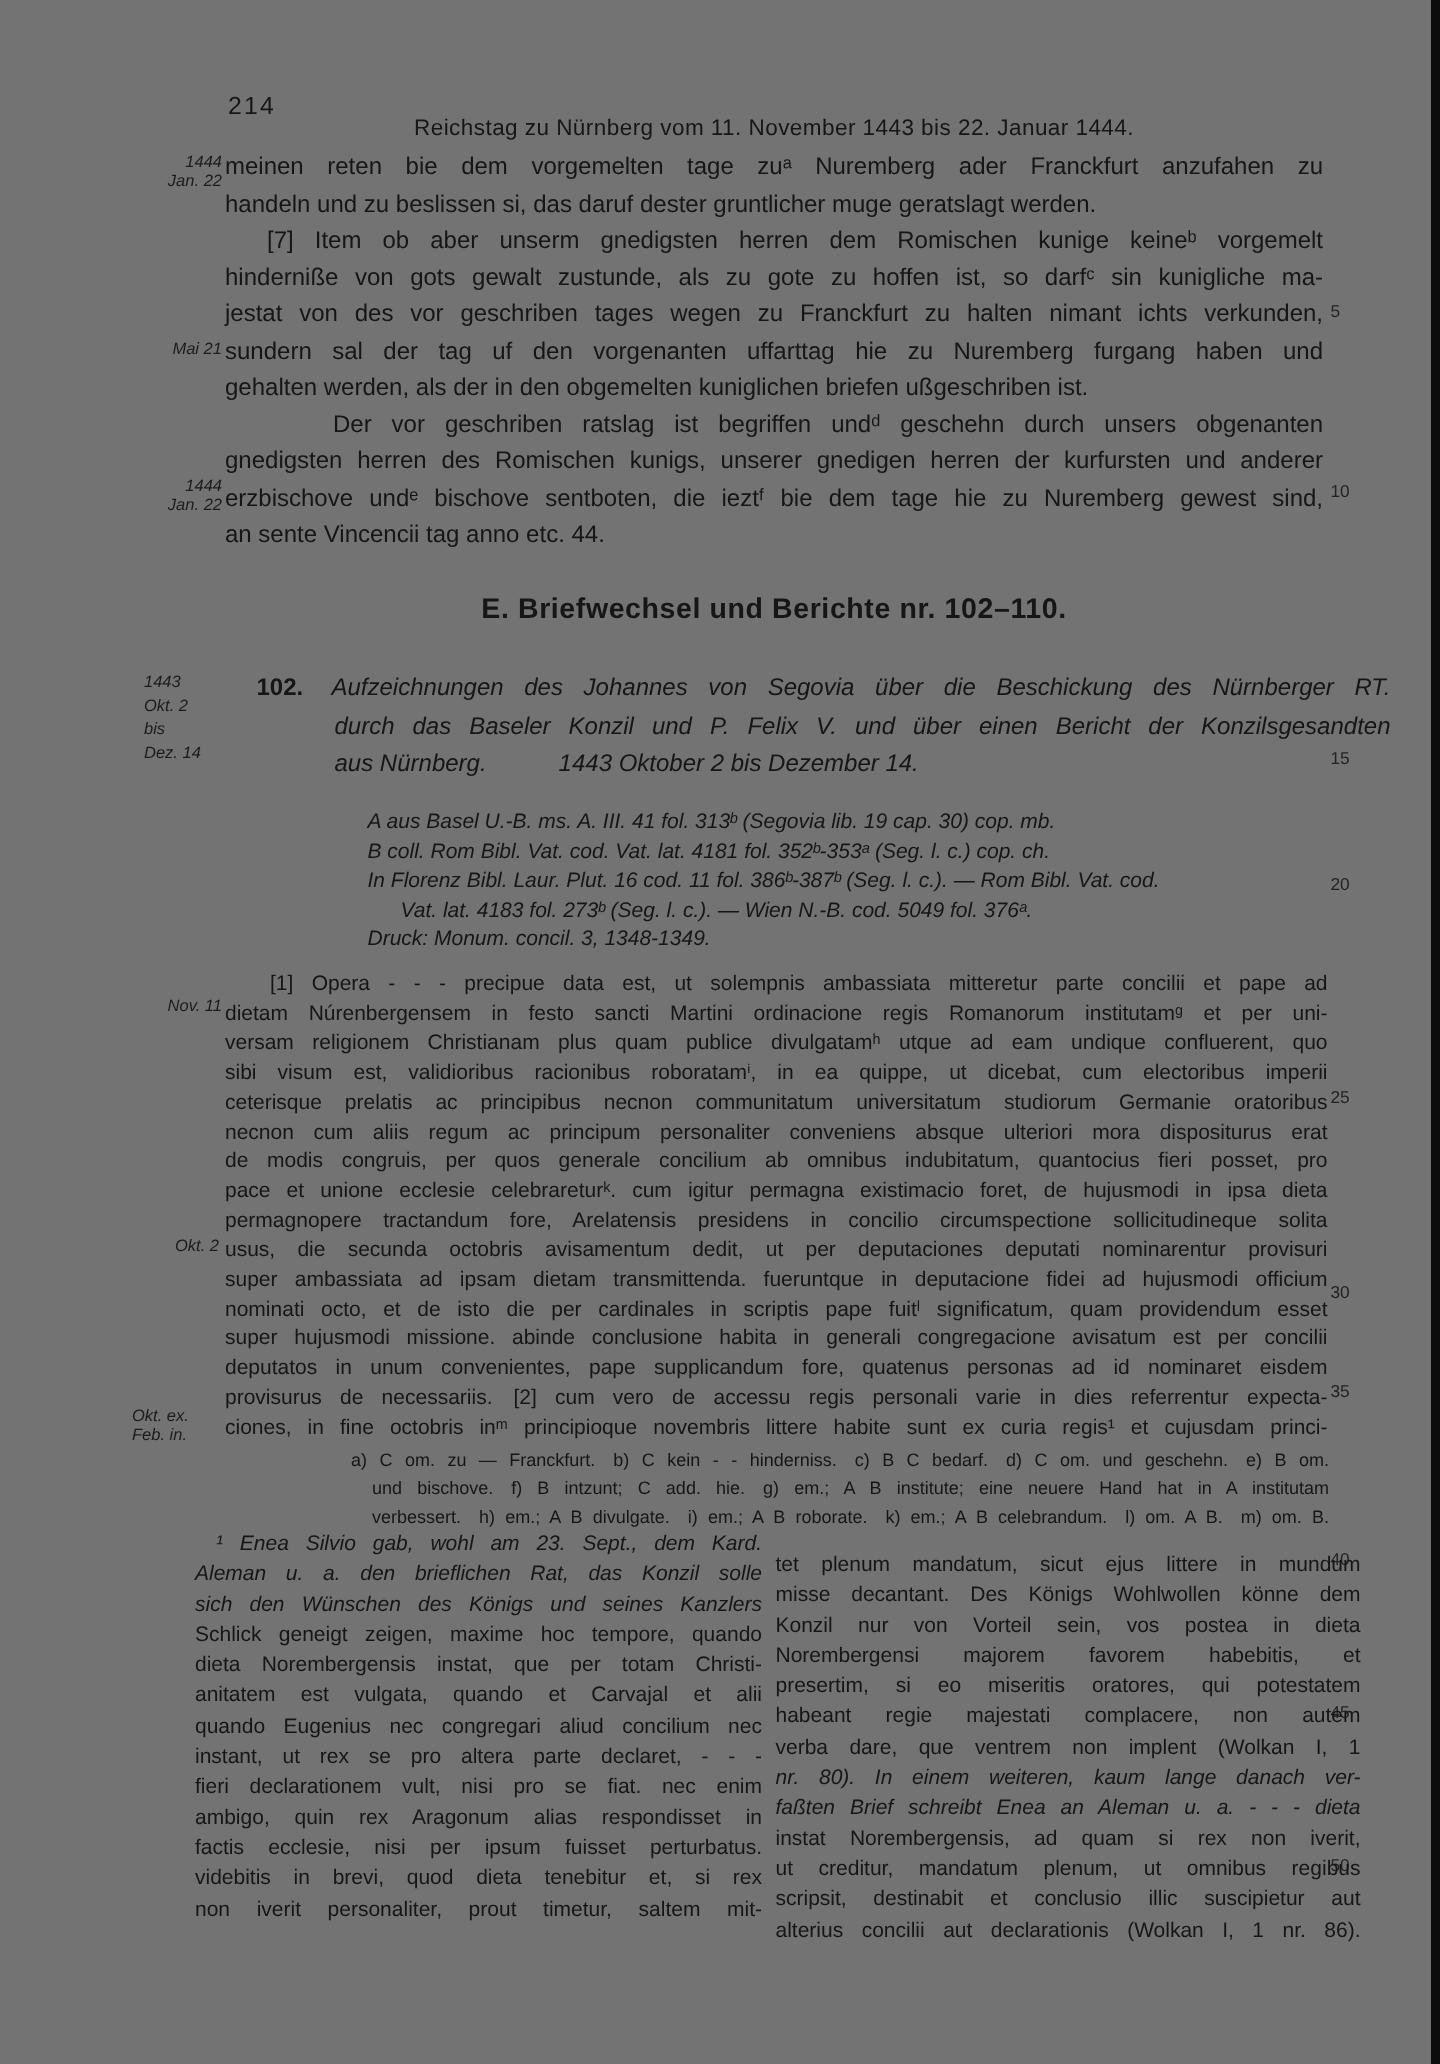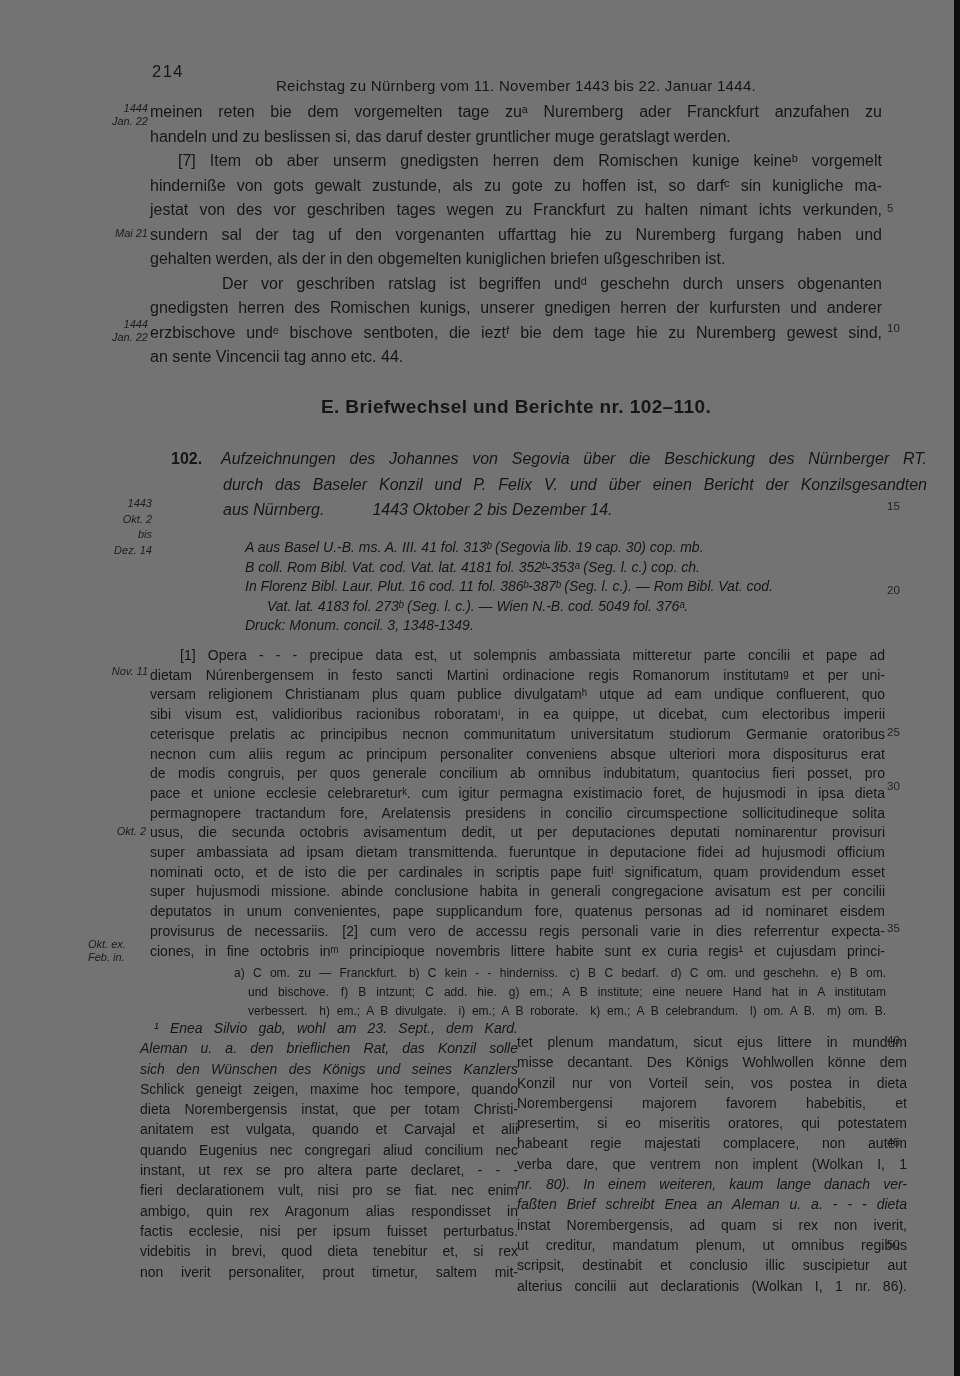--- a/index.html
+++ b/index.html
@@ -35,29 +35,29 @@
   #sources { top:538px; left:245px; width:645px; font-size:14px; line-height:19.6px; font-style:italic; }
   #sources .tl { text-align:center; text-align-last:left; }
   #sources .tl:nth-child(4) { text-indent:22px; }
 
   #latin { top:646px; left:150px; width:735px; font-size:14px; line-height:19.7px; }
   #latin .tl:nth-child(1) { text-indent:30px; }
 
   #apparatus { top:964px; left:234px; width:652px; font-size:12px; line-height:19px; }
   #apparatus .tl:nth-child(n+2) { text-indent:14px; }
 
-  #fn-left  { top:1018px; left:130px; width:378px; font-size:14px; line-height:20.3px;margin-left:10px; }
+  #fn-left  { top:1018px; left:130px; width:378px; font-size:14px; line-height:20.3px; }
   #fn-left .tl:nth-child(-n+3) { font-style:italic; }
   #fn-left .tl:nth-child(1) { text-indent:14px; }
   #fn-right { top:1032px; left:517px; width:390px; font-size:14px; line-height:20.3px; }
   #fn-right .tl:nth-child(8), #fn-right .tl:nth-child(9) { font-style:italic; }
 
   .margin-note { position:absolute; font-style:italic; font-size:11px; line-height:13px; color:#1c1c1c; }
   .margin-note.c4 { line-height:15.5px; }
-  .ra { text-align:right; } .ce { text-align:right;margin-top:48px; }
+  .ra { text-align:right; } .ce { text-align:left; }
 
   .ln { position:absolute; left:887px; width:26px; font-size:11.5px; color:#222; }
 </style>
 </head>
 <body>
 
 <div class="page">
   <div class="edge"></div>
 
   <span class="pgnum">214</span>
@@ -83,21 +83,21 @@
   <div class="margin-note" style="top:938px; left:88px; width:62px;">
       <div class="tl">Okt. ex.</div>
       <div class="tl">Feb. in.</div>
     </div>
 
   <span class="ln" style="top:202px;">5</span>
   <span class="ln" style="top:322px;">10</span>
   <span class="ln" style="top:500px;">15</span>
   <span class="ln" style="top:584px;">20</span>
   <span class="ln" style="top:726px;">25</span>
-  <span class="ln" style="top:780px;">30</span>
+  <span class="ln" style="top:856px;">30</span>
   <span class="ln" style="top:922px;">35</span>
   <span class="ln" style="top:1034px;">40</span>
   <span class="ln" style="top:1136px;">45</span>
   <span class="ln" style="top:1238px;">50</span>
 
   <div id="entry101" class="block">
       <div class="tl">meinen reten bie dem vorgemelten tage zuᵃ Nuremberg ader Franckfurt anzufahen zu</div>
       <div class="tl">handeln und zu beslissen si, das daruf dester gruntlicher muge geratslagt werden.</div>
       <div class="tl">[7] Item ob aber unserm gnedigsten herren dem Romischen kunige keineᵇ vorgemelt</div>
       <div class="tl">hinderniße von gots gewalt zustunde, als zu gote zu hoffen ist, so darfᶜ sin kunigliche ma-</div>

